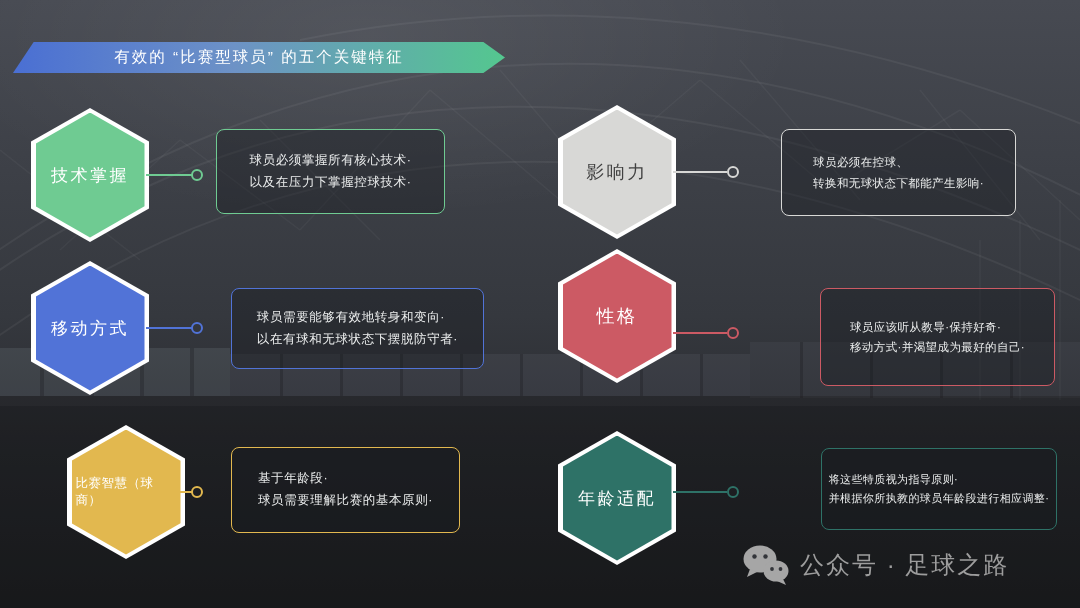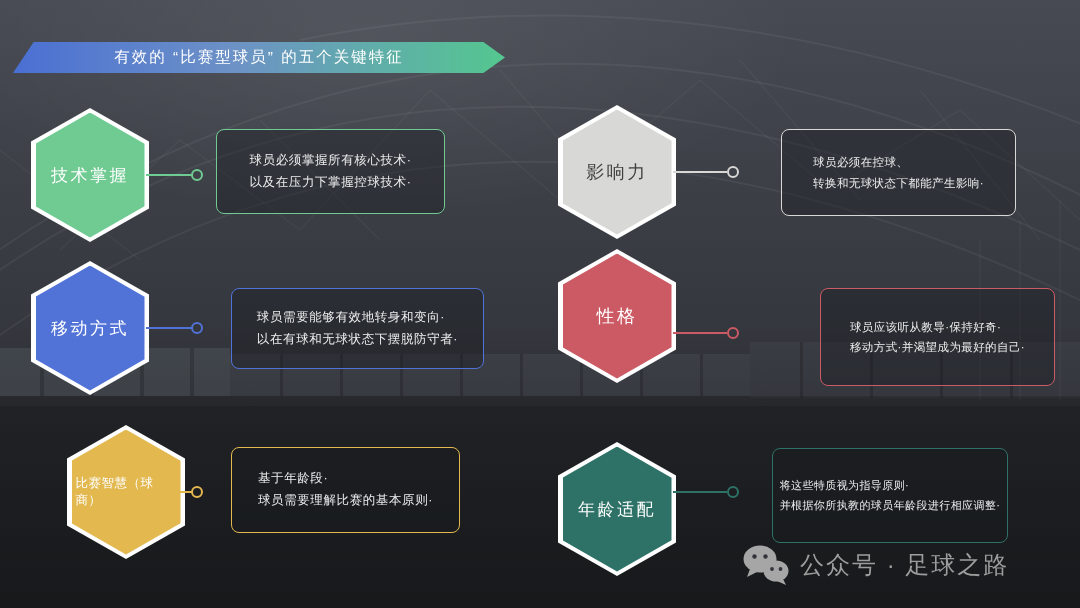--- a/index.html
+++ b/index.html
@@ -191,28 +191,28 @@
     <div class="conn-dot" style="left:727px;top:327px;"></div>
     <div class="desc-box" style="left:820px;top:288px;width:235px;height:98px;">
       <div class="desc-text compact">
         <span>球员应该听从教导·保持好奇·</span>
         <span>移动方式·并渴望成为最好的自己·</span>
       </div>
     </div>
   </div>
 
   <div class="f-agefit">
-    <div class="hex" style="left:558px;top:442px;">
+    <div class="hex" style="left:558px;top:431px;">
       <div class="hex-inner">
           <span class="hex-label">年龄适配</span>
         </div>
     </div>
     <div class="conn-line" style="left:673px;top:491px;width:54px;"></div>
     <div class="conn-dot" style="left:727px;top:486px;"></div>
-    <div class="desc-box" style="left:772px;top:448px;width:236px;height:95px;">
+    <div class="desc-box" style="left:821px;top:448px;width:236px;height:82px;">
       <div class="desc-text compact" style="font-size:11px;">
         <span>将这些特质视为指导原则·</span>
         <span>并根据你所执教的球员年龄段进行相应调整·</span>
       </div>
     </div>
   </div>
 
   <div class="watermark">
     <svg width="48" height="42" viewBox="0 0 48 42">
       <ellipse cx="18" cy="15" rx="16.5" ry="13.5" fill="#a6a6a6"></ellipse>

